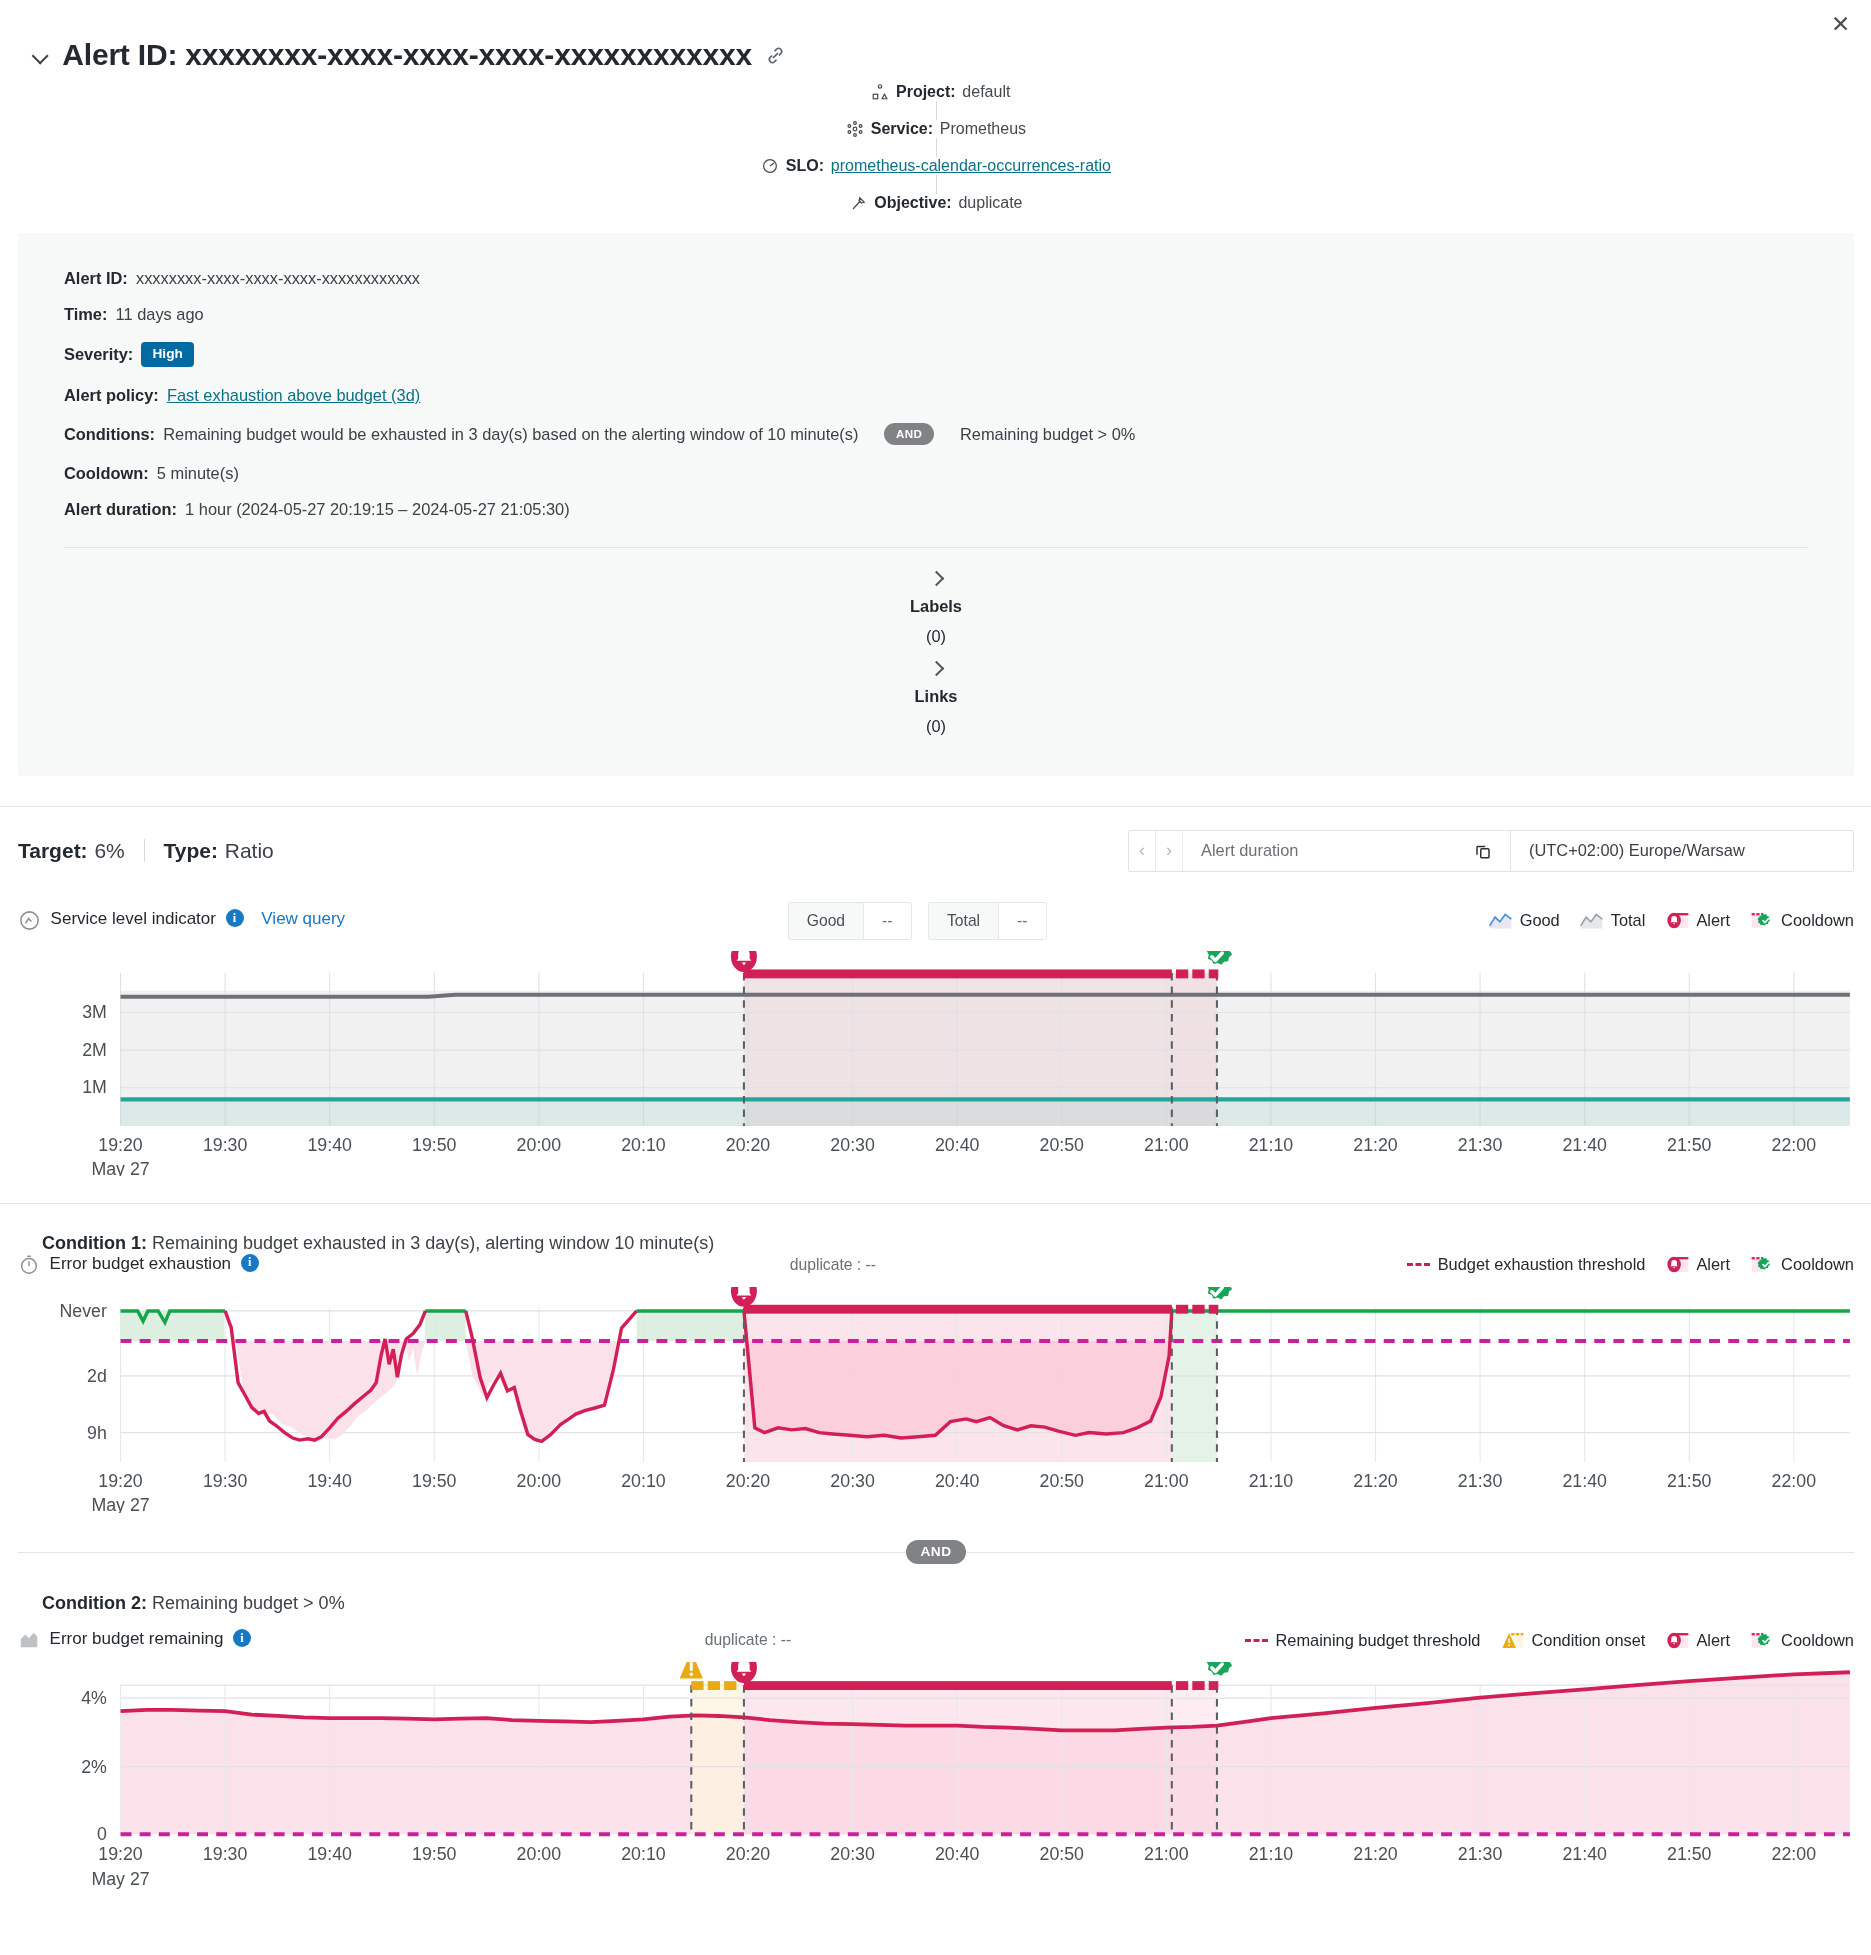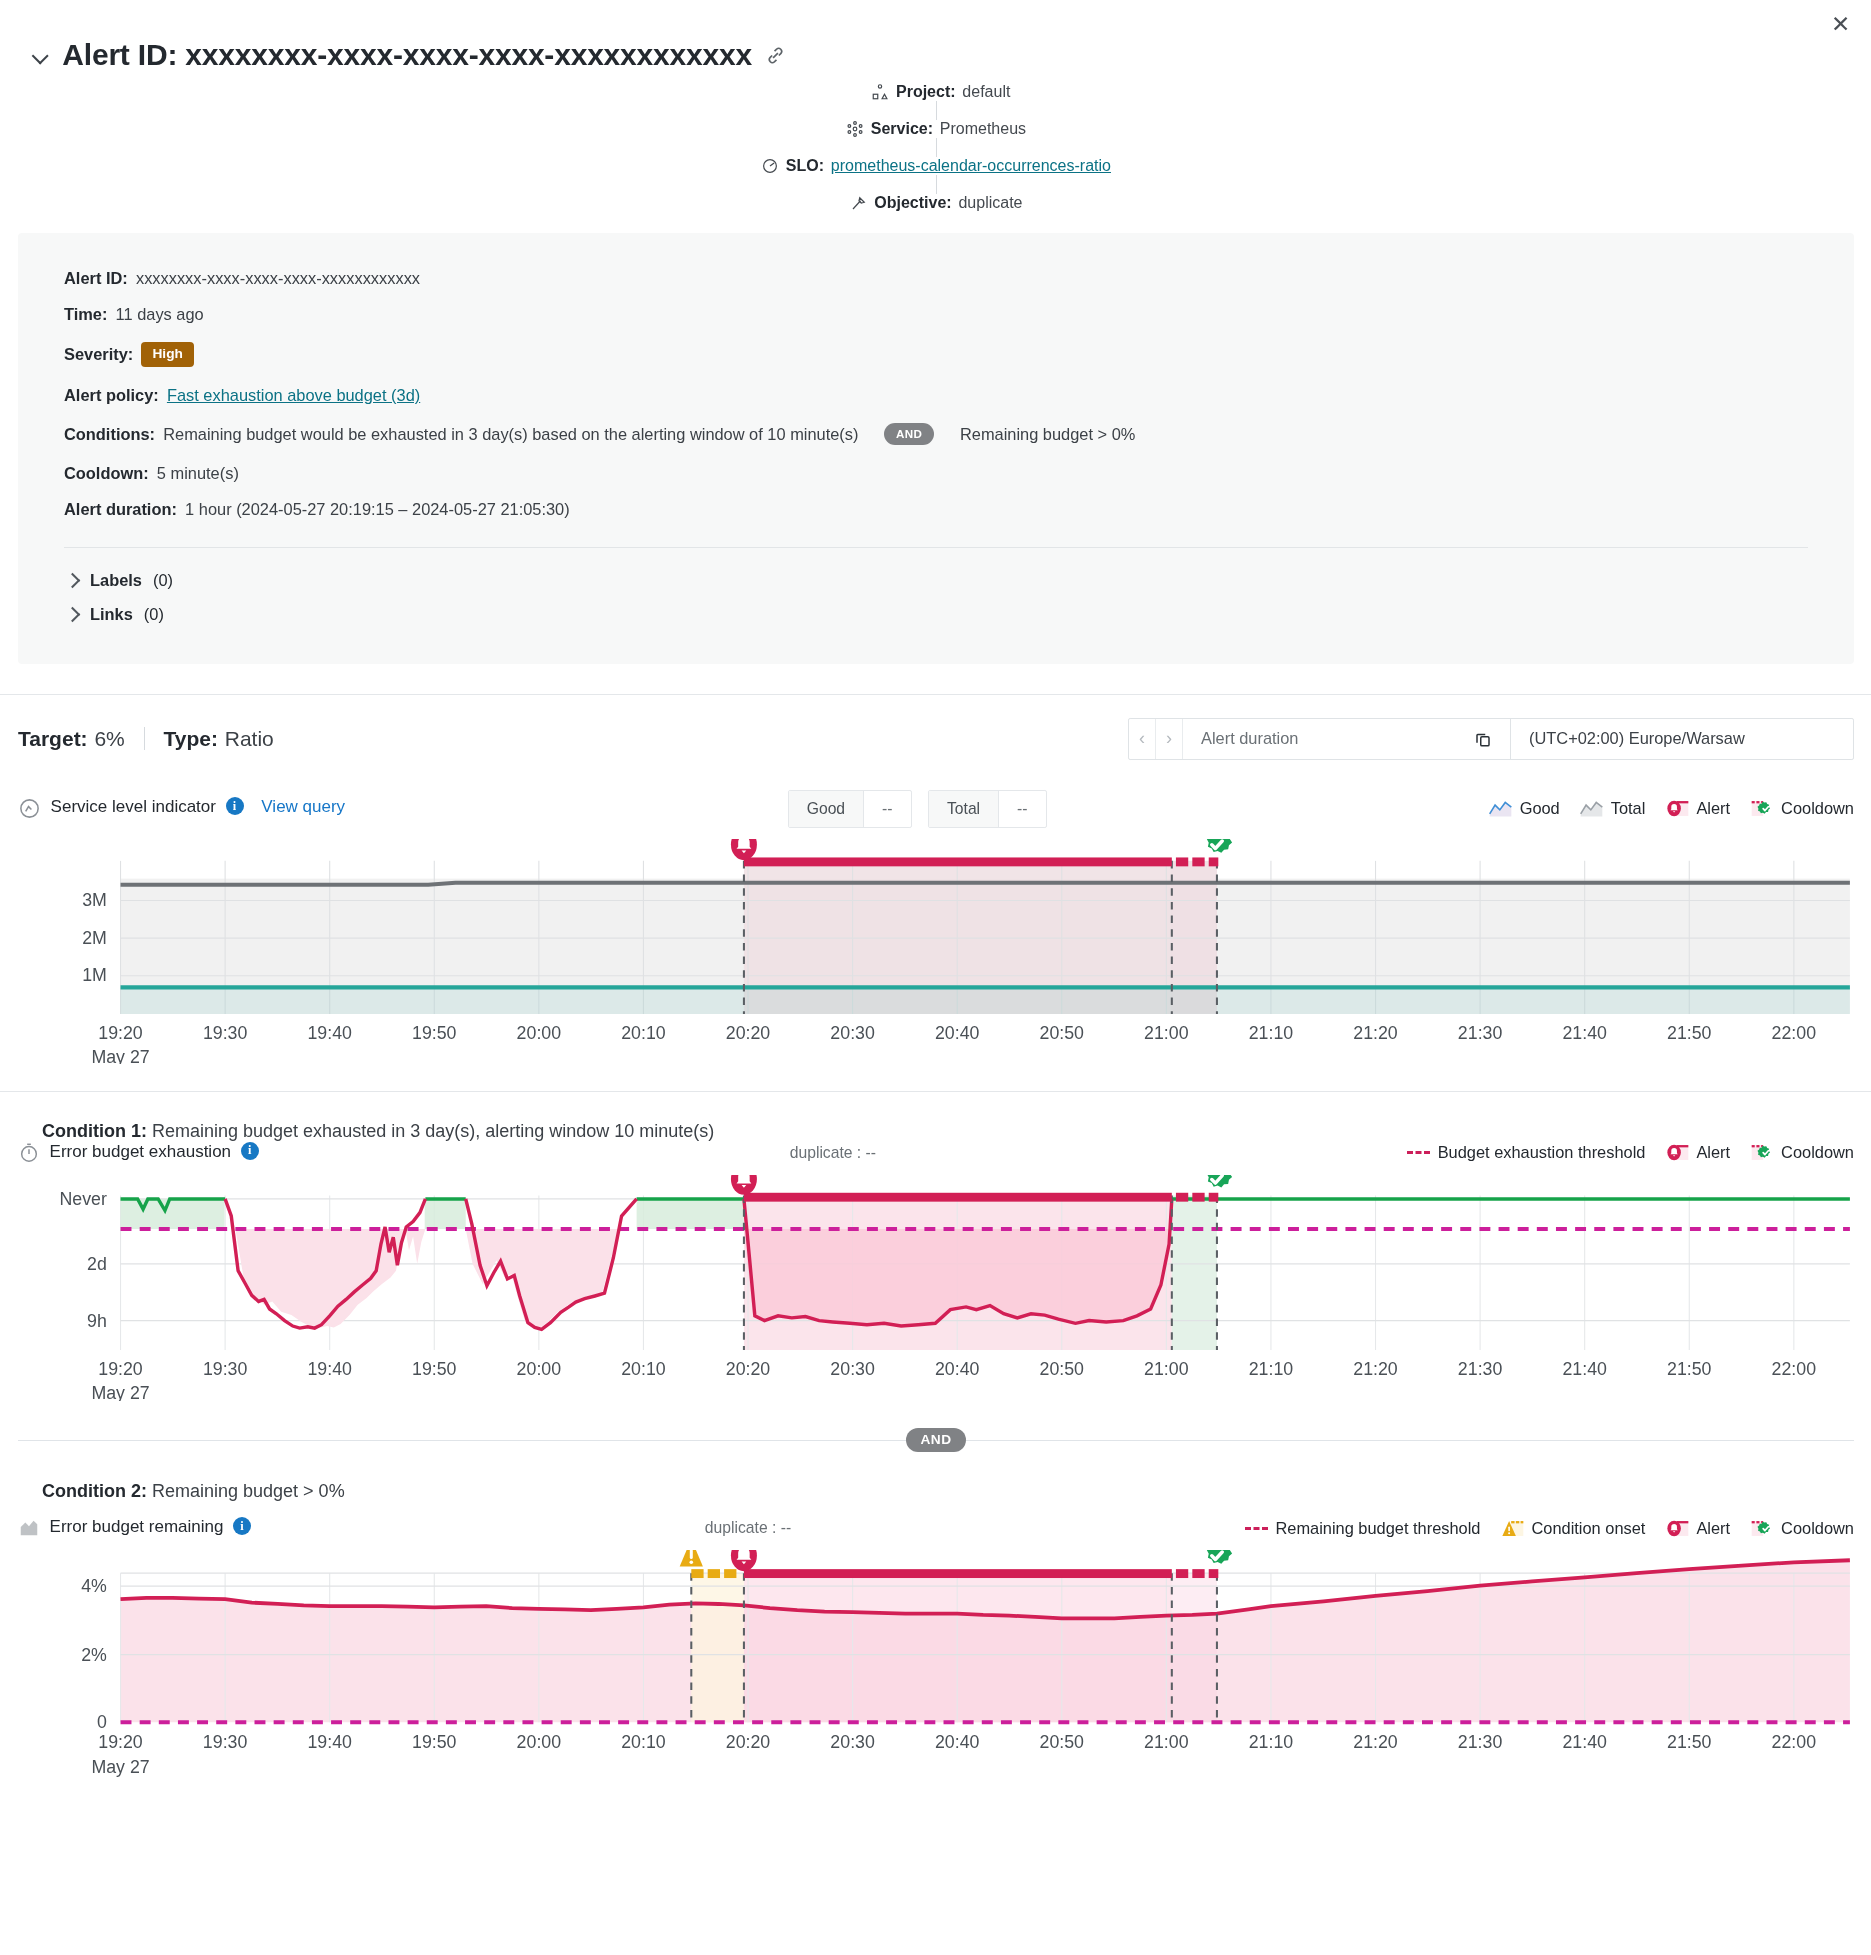--- a/index.html
+++ b/index.html
@@ -62,36 +62,37 @@
     margin: 20.5px 18px 0 18px;
     background: #f7f8f8;
     border-radius: 4.1px;
     padding: 37px 46px 40px 46px;
   }
   .kv { font-size: 16.4px; line-height: 1.0; margin-bottom: 20px; display: flex; align-items: center; flex-wrap: wrap; }
   .kv:last-of-type { margin-bottom: 0; }
   .kv .k { font-weight: 700; color: #24292f; margin-right: 8.2px; }
   .kv .v { color: #3c4147; font-weight: 400; }
   .badge-high {
-    display: inline-block; background: #a16207; color: #fff;
+    display: inline-block; background: #0369a1; color: #fff;
     font-size: 13.7px; font-weight: 700; padding: 4.1px 11px;
     border-radius: 4.1px; line-height: 1.2;
   }
   .policy-link { color: #0b7285; text-decoration: underline; font-size: 16.4px; cursor: pointer; }
   .and-pill {
     display: inline-block; background: #808285; color: #fff;
     font-size: 11.6px; font-weight: 700; letter-spacing: 0.4px;
     padding: 4.8px 11.6px; border-radius: 27px; margin: 0 26px;
     line-height: 1;
   }
   .panel-divider { height: 0.7px; background: #e2e5e7; margin: 30px 0 0 0; }
   .collapse-row {
     display: flex; align-items: center; gap: 11px;
     margin-top: 23px; font-size: 16.4px; font-weight: 700; color: #24292f;
     cursor: pointer;
+    flex-direction: column;
   }
   .collapse-row + .collapse-row { margin-top: 15px; }
   .chev-right {
     width: 15px; height: 15px; position: relative; flex: none; color: #52585e;
   }
   .chev-right::after {
     content: ""; position: absolute; left: 2.7px; top: 2.1px;
     width: 9px; height: 9px;
     border-right: 2.1px solid currentColor;
     border-top: 2.1px solid currentColor;

